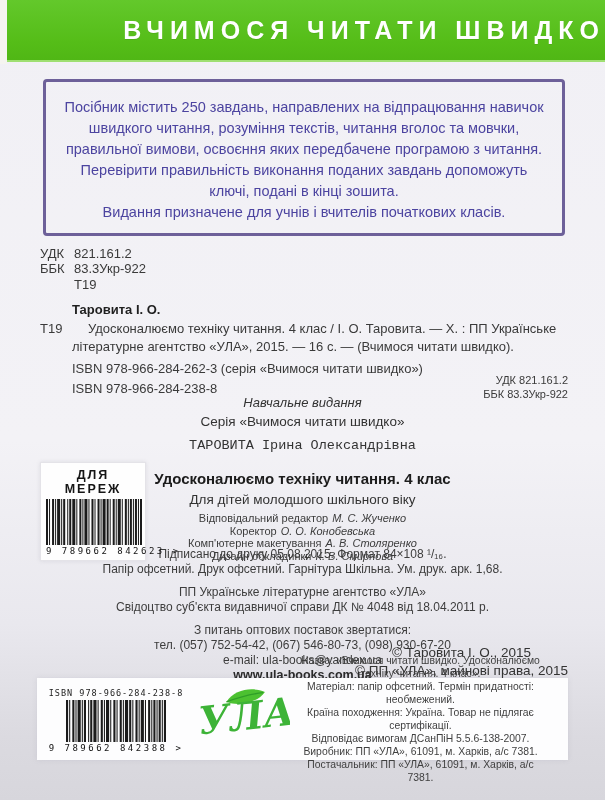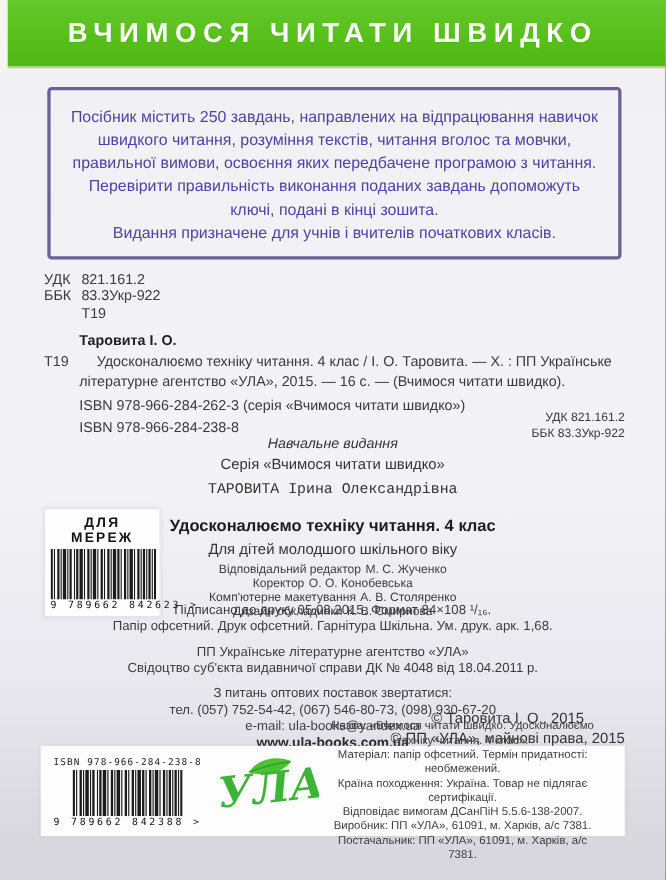--- a/index.html
+++ b/index.html
@@ -6,21 +6,21 @@
   html,body { background:#8a8a90; }
   .page {
     position:relative; width:605px; height:800px; margin:0 auto; overflow:hidden;
     background:linear-gradient(180deg,#f1f0f5 0%,#f3f2f6 55%,#e9e8ee 78%,#dbdae0 92%,#d7d6dc 100%);
     font-family:"Liberation Sans", sans-serif; color:#3c3c3c;
   }
   
   .banner {
     position:absolute; top:0; left:0; right:0; height:62px;
     background:linear-gradient(180deg,#63c82b 0%,#55bd18 70%,#50b715 100%);
-    border-bottom:2px solid #9fdf72; text-align:center;
+    border-bottom:2px solid #9fdf72; text-align:right;
   }
   .banner-title {
     color:#ffffff; font-weight:bold; font-size:25px; letter-spacing:6px;
     line-height:60px; text-shadow:0 1px 0 rgba(0,0,0,0.08);
   }
   .page-edge { position:absolute; left:0; top:0; width:7px; height:64px; background:#f5f4f0; }
   
   .annotation-box {
     position:absolute; left:43px; right:40px; top:79px; height:157px;
     border:3px solid #6d6099; border-radius:4px;
@@ -42,21 +42,21 @@
   
   .udk-right { position:absolute; right:37px; top:374px; text-align:right; font-size:11px; line-height:13.5px; color:#3a3a3a; }
   
   .edition { position:absolute; left:0; right:0; top:395px; text-align:center; color:#333; }
   .ed-kind { font-style:italic; font-size:13px; }
   .ed-series { font-size:13.5px; margin-top:4px; }
   .ed-author { font-size:13.5px; margin-top:9px;font-family:Liberation Mono, monospace; }
   .ed-title { font-size:15px; font-weight:bold; color:#1c1c1c; margin-top:17px; }
   .ed-audience { font-size:13.5px; margin-top:5px; }
   .credits { margin-top:5px; font-size:11px; line-height:12.5px; color:#3d3d3d; }
-  .credit-name { margin-left:4px; }
+  .credit-name { font-style:italic; margin-left:4px; }
   
   .colophon { position:absolute; left:0; right:0; top:547px; text-align:center; font-size:12px; line-height:15px; color:#3d3d3d; }
   .colophon .gap { margin-top:8px; }
   .website { font-weight:bold; font-size:12.5px; color:#2a2a2a; }
   
   .copyright { position:absolute; right:37px; top:644px; text-align:center; font-size:13.5px; line-height:18px; color:#333; }
   
   .net-barcode {
     position:absolute; left:40px; top:462px; width:106px; background:#fefefe;
     border:1px solid #e4e3e8; box-shadow:0 0 4px rgba(120,120,140,0.18);

